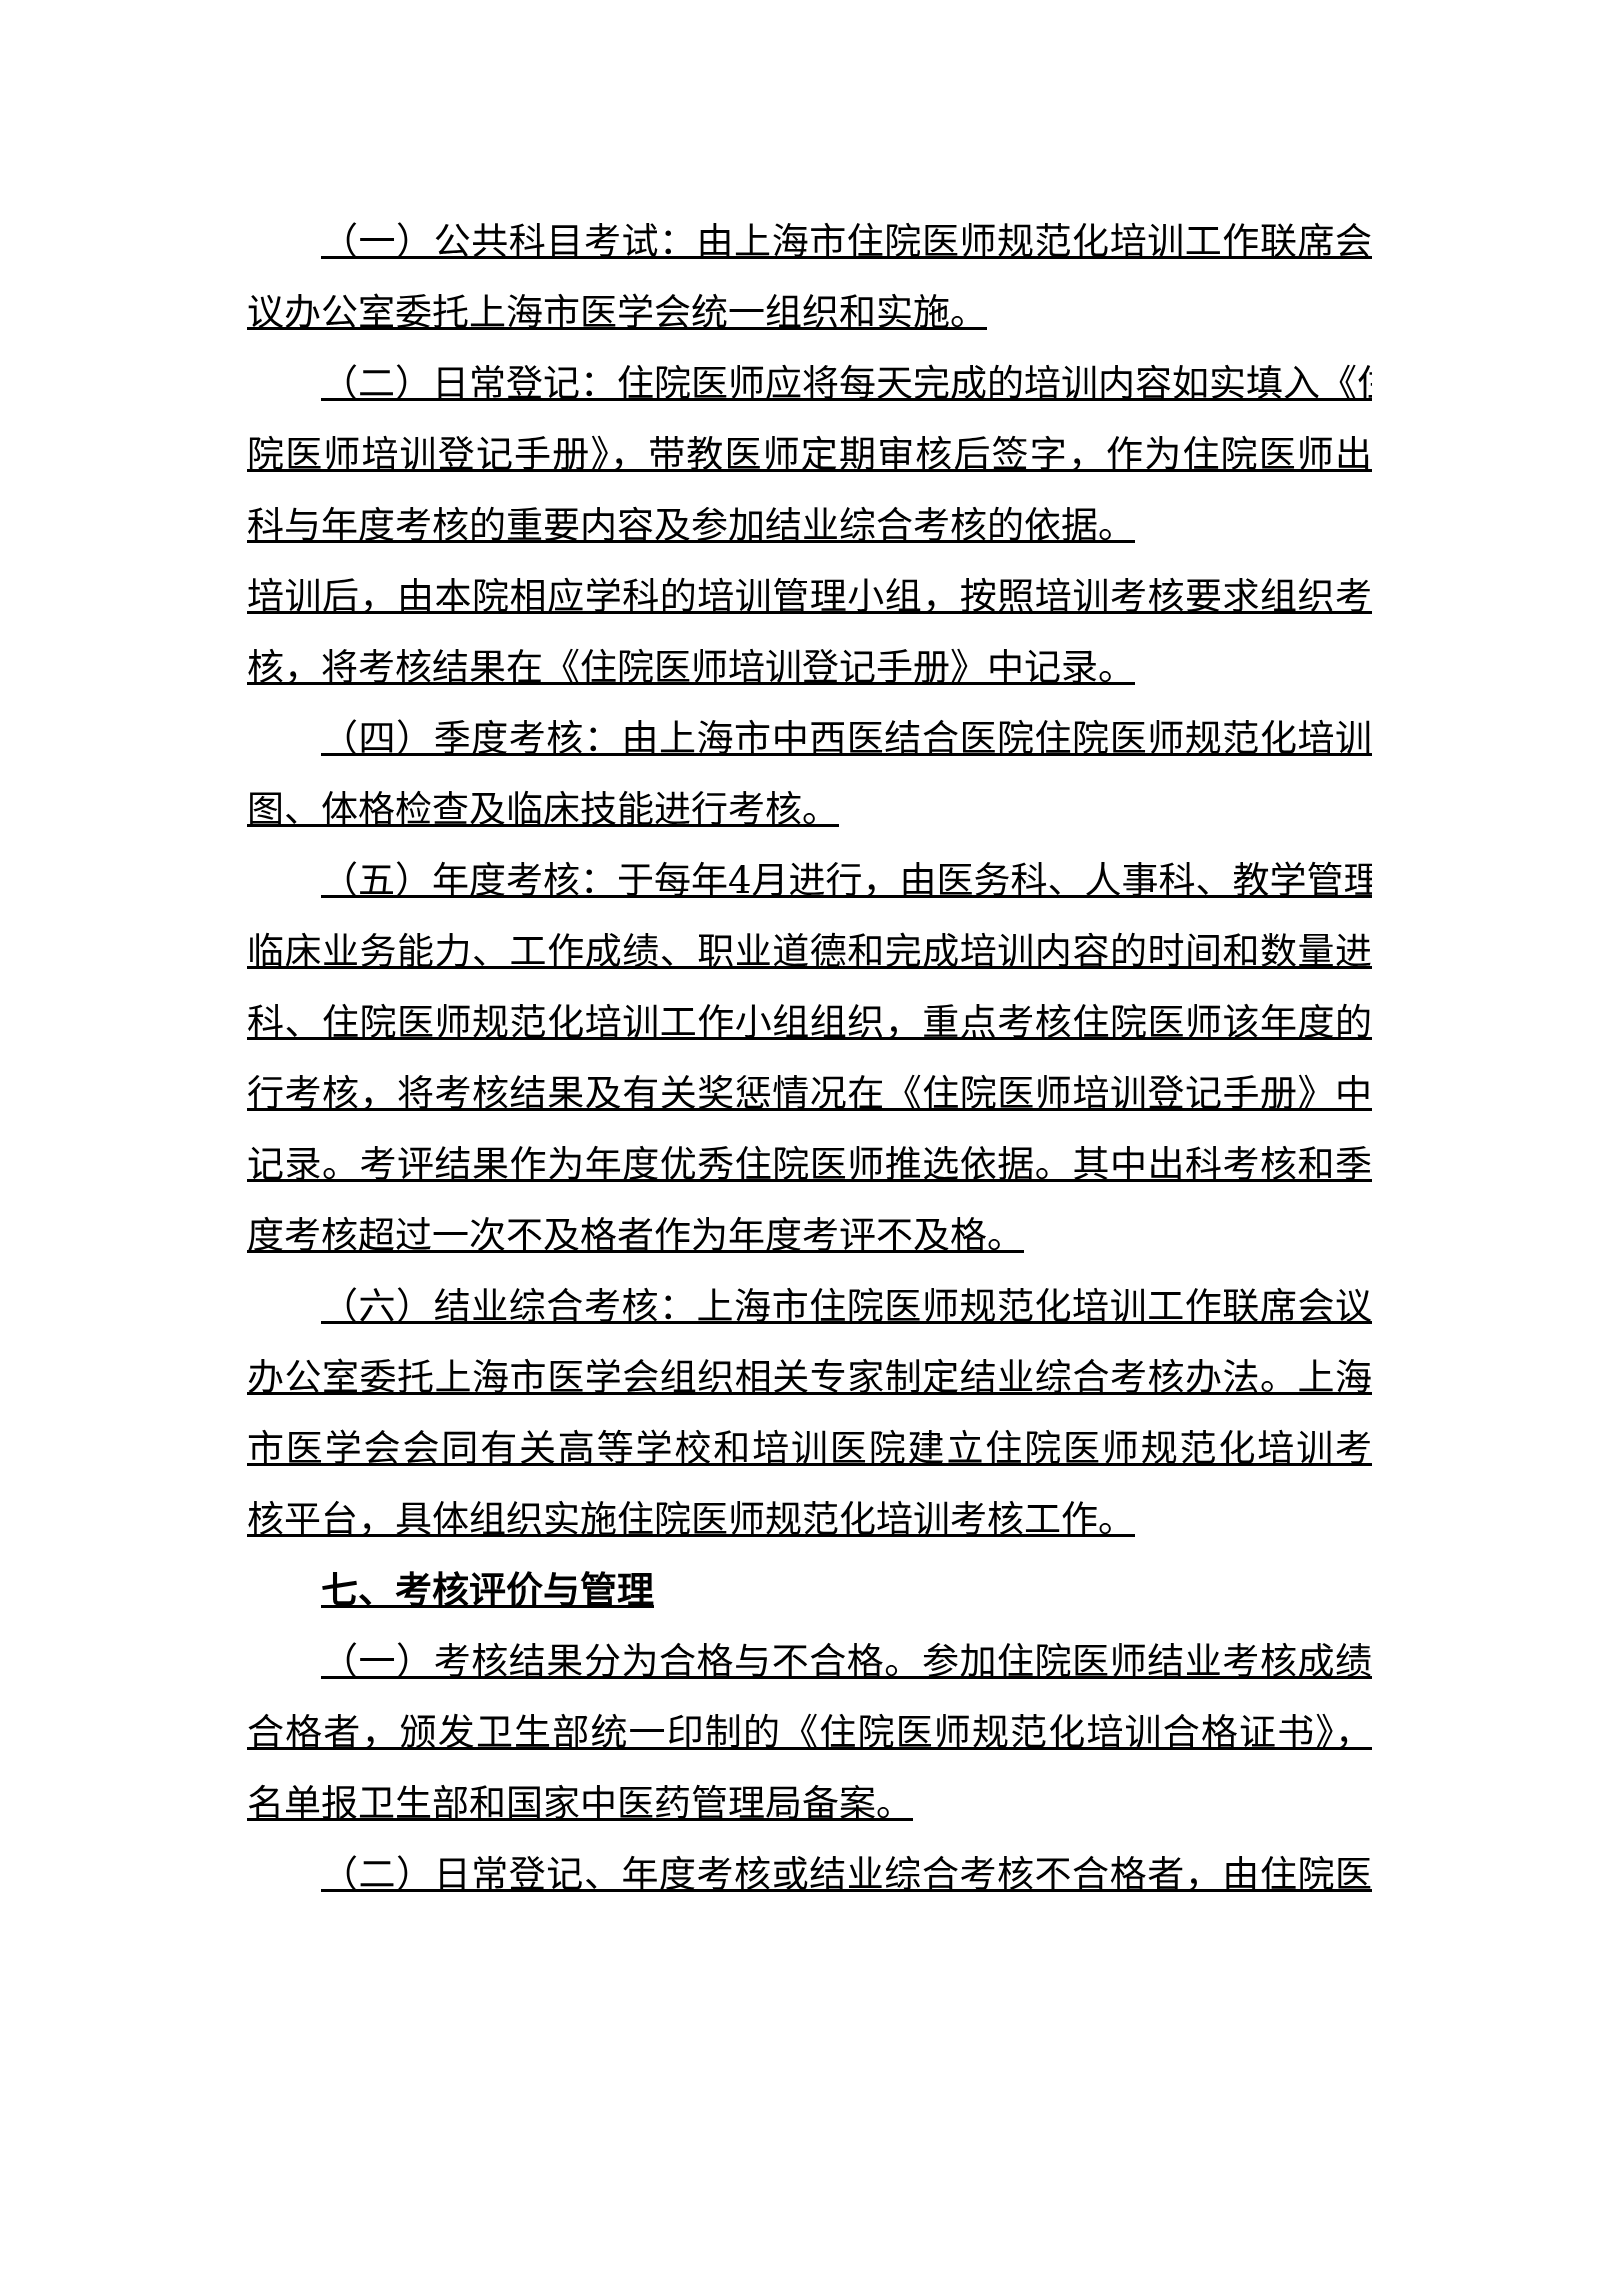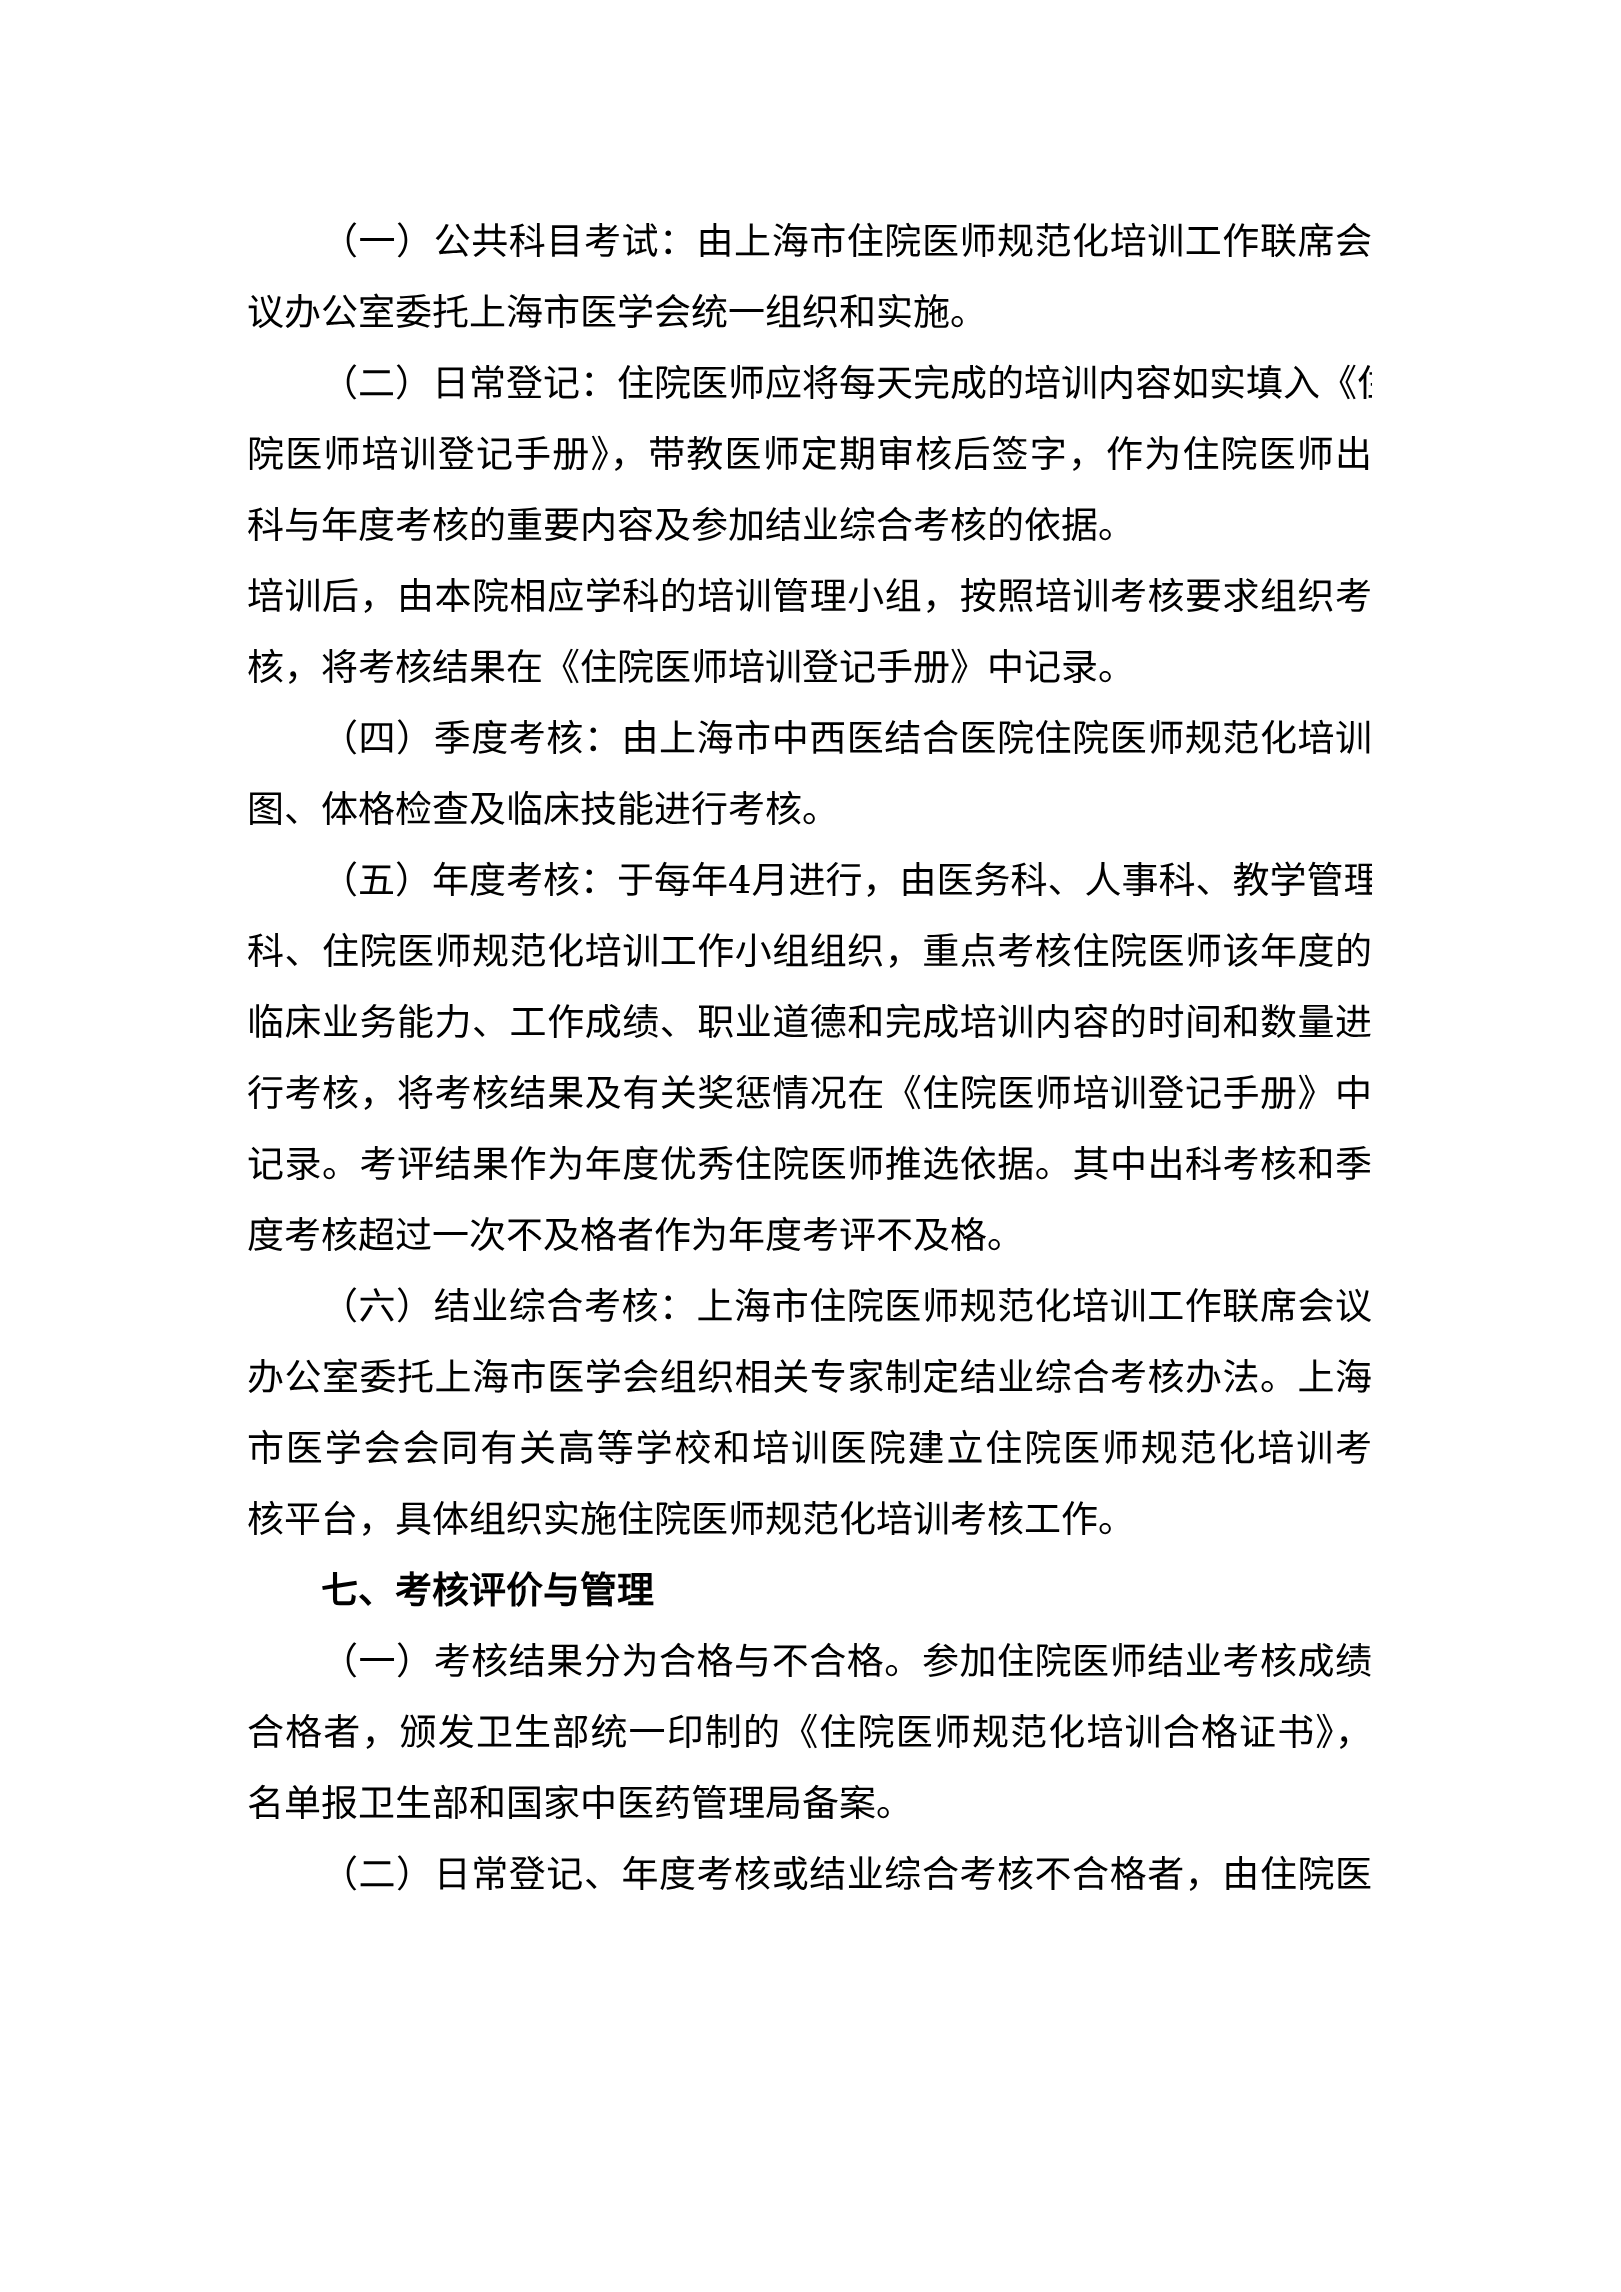--- a/index.html
+++ b/index.html
@@ -10,21 +10,21 @@
     position: relative;
     font-family: "DejaVu Serif", "Liberation Serif", serif;
   }
   .doc {
     position: absolute;
     left: 247px;
     top: 206px;
     width: 1125px;
     color: #000000;
   }
-  .para { margin: 0; padding: 0; }
+  .para { margin: 0; padding: 0; text-decoration: underline; }
   .line {
     height: 71px;
     line-height: 71px;
     font-size: 37px;
     overflow: hidden;
     white-space: nowrap;
     text-align: justify;
     text-align-last: justify;
     color: #000000;
   }
@@ -60,22 +60,22 @@
     <div class="line last">核，将考核结果在《住院医师培训登记手册》中记录。</div>
   </section>
 
   <section class="para">
     <div class="line indent">（四）季度考核：由上海市中西医结合医院住院医师规范化培训</div>
     <div class="line last">图、体格检查及临床技能进行考核。</div>
   </section>
 
   <section class="para">
     <div class="line indent">（五）年度考核：于每年4月进行，由医务科、人事科、教学管理</div>
+    <div class="line">临床业务能力、工作成绩、职业道德和完成培训内容的时间和数量进</div>
     <div class="line">科、住院医师规范化培训工作小组组织，重点考核住院医师该年度的</div>
-    <div class="line">临床业务能力、工作成绩、职业道德和完成培训内容的时间和数量进</div>
     <div class="line">行考核，将考核结果及有关奖惩情况在《住院医师培训登记手册》中</div>
     <div class="line">记录。考评结果作为年度优秀住院医师推选依据。其中出科考核和季</div>
     <div class="line last">度考核超过一次不及格者作为年度考评不及格。</div>
   </section>
 
   <section class="para">
     <div class="line indent">（六）结业综合考核：上海市住院医师规范化培训工作联席会议</div>
     <div class="line">办公室委托上海市医学会组织相关专家制定结业综合考核办法。上海</div>
     <div class="line">市医学会会同有关高等学校和培训医院建立住院医师规范化培训考</div>
     <div class="line last">核平台，具体组织实施住院医师规范化培训考核工作。</div>

